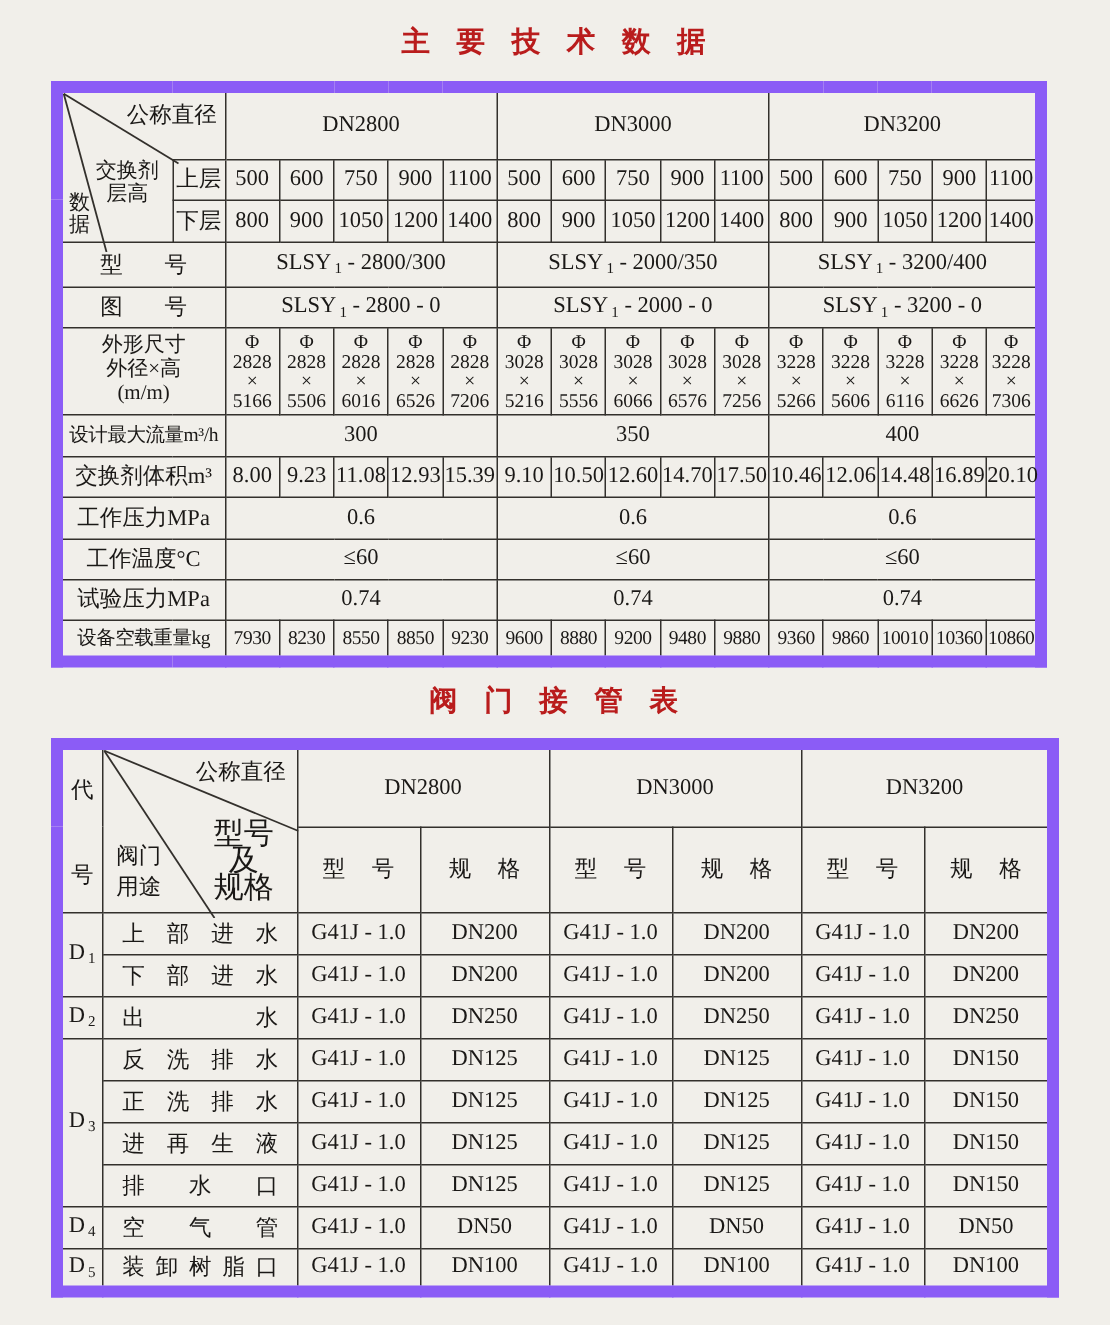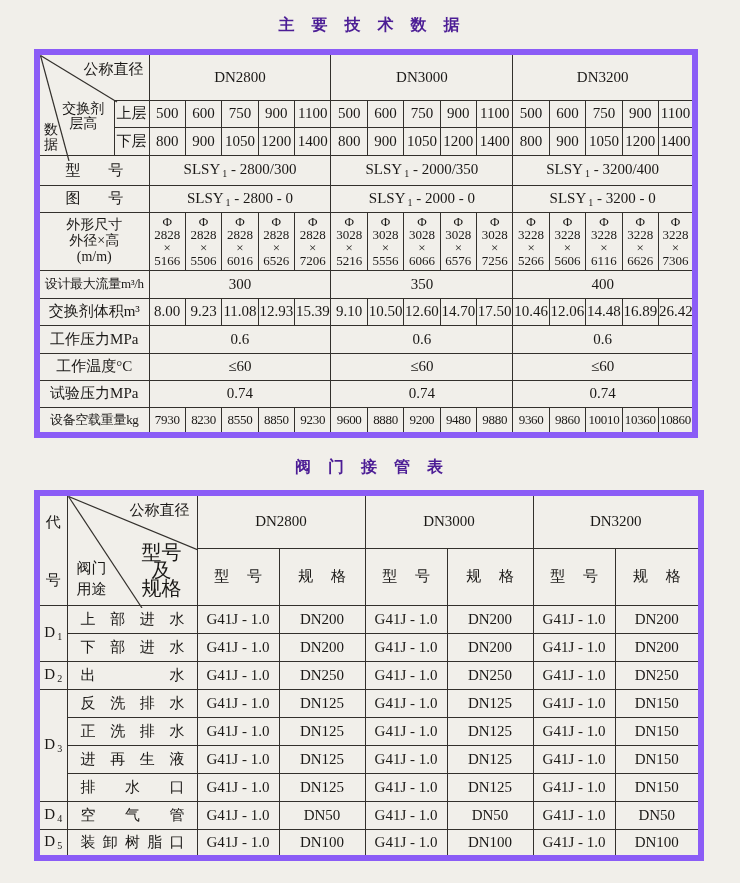--- a/index.html
+++ b/index.html
@@ -4,29 +4,29 @@
 <style>
   html,body{margin:0;padding:0;}
   body{
     width:740px;height:883px;
     background:#f1efea;
     font-family:"Liberation Serif","DejaVu Serif",serif;
     color:#171513;
     overflow:hidden;
   }
   .title{
-    text-align:center;font-size:16px;font-weight:bold;
+    text-align:center;font-size:19px;font-weight:bold;
     letter-spacing:2px;word-spacing:9px;
-    margin:0;padding:15px 0 13px;color:#4c1d95;
+    margin:0;padding:15px 0 13px;color:#b91c1c;
   }
-  .title2{padding:19px 0 12px;}
+  .title2{padding:9px 0 12px;}
   table{
     border-collapse:collapse;table-layout:fixed;
     width:664px;margin-left:34px;
-    border:6px solid #8b5cf6;
+    border:8px solid #8b5cf6;
   }
   td{
     border:1px solid #33302c;
     text-align:center;vertical-align:middle;
     font-size:15px;padding:0;
     color:#1a1816;
   }
   sub{font-size:10px;vertical-align:-3px;margin-left:2px;}
   .ml{white-space:pre-line;}
   .dims{font-size:13px;line-height:13px;padding:1px 0;}
@@ -210,21 +210,21 @@
     <td>15.39</td>
     <td>9.10</td>
     <td>10.50</td>
     <td>12.60</td>
     <td>14.70</td>
     <td>17.50</td>
     <td>10.46</td>
     <td>12.06</td>
     <td>14.48</td>
     <td>16.89</td>
-    <td>26.42</td>
+    <td>20.10</td>
   </tr>
   <tr style="height:28px">
     <td colspan="2">工作压力MPa</td>
     <td colspan="5">0.6</td>
     <td colspan="5">0.6</td>
     <td colspan="5">0.6</td>
   </tr>
   <tr style="height:27px">
     <td colspan="2">工作温度°C</td>
     <td colspan="5">≤60</td>

